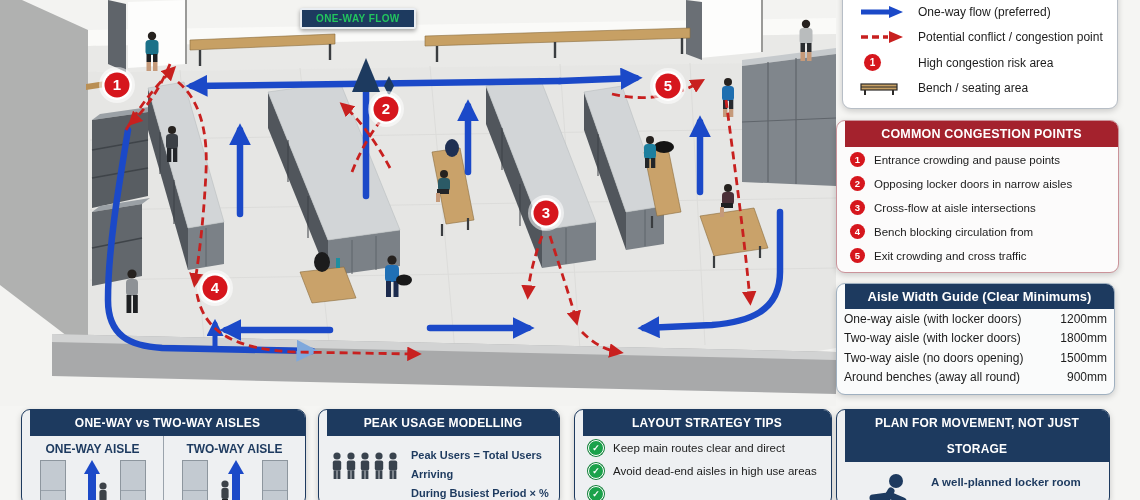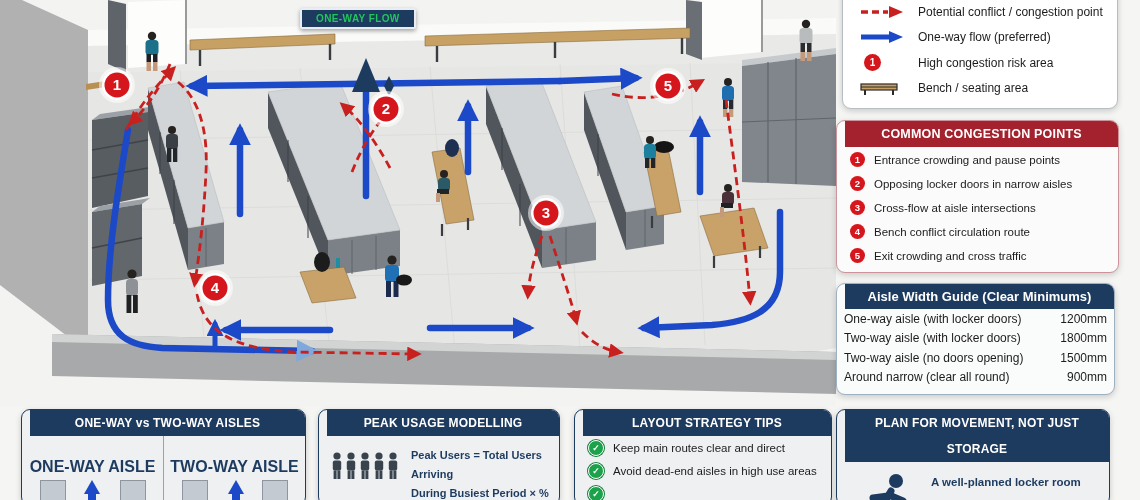--- a/index.html
+++ b/index.html
@@ -47,21 +47,21 @@
   .bpanel{top:409px;height:95px;border:1.5px solid #1d3a5f;background:#eef0f2;}
   .bpanel .hd{background:#1d3a5f;line-height:26px;font-size:12px;letter-spacing:.2px;}
   #p-aisles{left:21px;width:283px;}
   #p-peak{left:318px;width:240px;}
   #p-tips{left:574px;width:256px;}
   #p-plan{left:836px;width:272px;}
 
   .cols{display:flex;}
   .col{flex:1;text-align:center;position:relative;}
   .col + .col{border-left:1px solid #9aa3ac;}
-  .col-label{font-size:16px;font-weight:bold;color:#1d3a5f;margin-top:22px;}
+  .col-label{font-size:12px;font-weight:bold;color:#1d3a5f;margin-top:6px;}
   .mini{display:flex;justify-content:center;align-items:flex-start;gap:10px;margin-top:4px;}
   .mini-locker{width:24px;height:58px;background:#c3cad1;border:1px solid #8d969e;position:relative;}
   .mini-locker::after{content:"";position:absolute;left:0;right:0;top:50%;border-top:1px solid #9aa3ac;}
 
   .peak-body{display:flex;gap:12px;padding:10px 10px 0 12px;align-items:flex-start;}
   .peak-text{font-size:11px;font-weight:bold;color:#1d3a5f;line-height:1.72;}
   .persons{display:flex;gap:2px;margin-top:6px;}
 
   .tip-row{display:flex;align-items:center;gap:9px;height:23px;padding-left:13px;}
   .tip-row:first-of-type{margin-top:7px;}
@@ -330,34 +330,34 @@
       <text y="5" text-anchor="middle" font-size="15" font-weight="bold" fill="#fff" font-family="Liberation Sans, sans-serif">5</text>
     </g>
   </svg>
 
   <div class="badge">ONE-WAY FLOW</div>
 
   <div id="legend" class="panel">
     <div class="lg-row">
       <span class="lg-ic">
         <svg width="44" height="12">
-            <line x1="2" y1="6" x2="29" y2="6" stroke="#c8201f" stroke-width="3.4" stroke-dasharray="7 4"></line>
-            <polygon points="30,0 44,6 30,12" fill="#c8201f"></polygon>
+            <line x1="2" y1="6" x2="30" y2="6" stroke="#1b49c8" stroke-width="5"></line>
+            <polygon points="30,0 44,6 30,12" fill="#1b49c8"></polygon>
           </svg>
       </span>
-      <span class="lg-label">Potential conflict / congestion point</span>
+      <span class="lg-label">One-way flow (preferred)</span>
     </div>
     <div class="lg-row">
       <span class="lg-ic">
         <svg width="44" height="12">
-            <line x1="2" y1="6" x2="30" y2="6" stroke="#1b49c8" stroke-width="5"></line>
-            <polygon points="30,0 44,6 30,12" fill="#1b49c8"></polygon>
+            <line x1="2" y1="6" x2="29" y2="6" stroke="#c8201f" stroke-width="3.4" stroke-dasharray="7 4"></line>
+            <polygon points="30,0 44,6 30,12" fill="#c8201f"></polygon>
           </svg>
       </span>
-      <span class="lg-label">One-way flow (preferred)</span>
+      <span class="lg-label">Potential conflict / congestion point</span>
     </div>
     <div class="lg-row">
       <span class="lg-ic">
         <span class="lg-marker">1</span>
       </span>
       <span class="lg-label">High congestion risk area</span>
     </div>
     <div class="lg-row">
       <span class="lg-ic">
         <svg width="42" height="15">
@@ -380,21 +380,21 @@
     <div class="cg-row">
       <span class="cg-num">2</span>
       <span class="cg-text">Opposing locker doors in narrow aisles</span>
     </div>
     <div class="cg-row">
       <span class="cg-num">3</span>
       <span class="cg-text">Cross-flow at aisle intersections</span>
     </div>
     <div class="cg-row">
       <span class="cg-num">4</span>
-      <span class="cg-text">Bench conflict circulation route</span>
+      <span class="cg-text">Bench blocking circulation from</span>
     </div>
     <div class="cg-row">
       <span class="cg-num">5</span>
       <span class="cg-text">Exit crowding and cross traffic</span>
     </div>
   </div>
 
   <div id="aisle" class="panel">
     <div class="hd">Aisle Width Guide (Clear Minimums)</div>
     <div class="aw-row">
@@ -403,21 +403,21 @@
     </div>
     <div class="aw-row">
       <span class="aw-label">Two-way aisle (with locker doors)</span>
       <span class="aw-value">1800mm</span>
     </div>
     <div class="aw-row">
       <span class="aw-label">Two-way aisle (no doors opening)</span>
       <span class="aw-value">1500mm</span>
     </div>
     <div class="aw-row">
-      <span class="aw-label">Around narrow (clear all round)</span>
+      <span class="aw-label">Around benches (away all round)</span>
       <span class="aw-value">900mm</span>
     </div>
   </div>
 
   <div id="p-aisles" class="panel bpanel">
     <div class="hd">ONE-WAY vs TWO-WAY AISLES</div>
     <div class="cols">
       <div class="col">
         <div class="col-label">ONE-WAY AISLE</div>
         <div class="mini">

